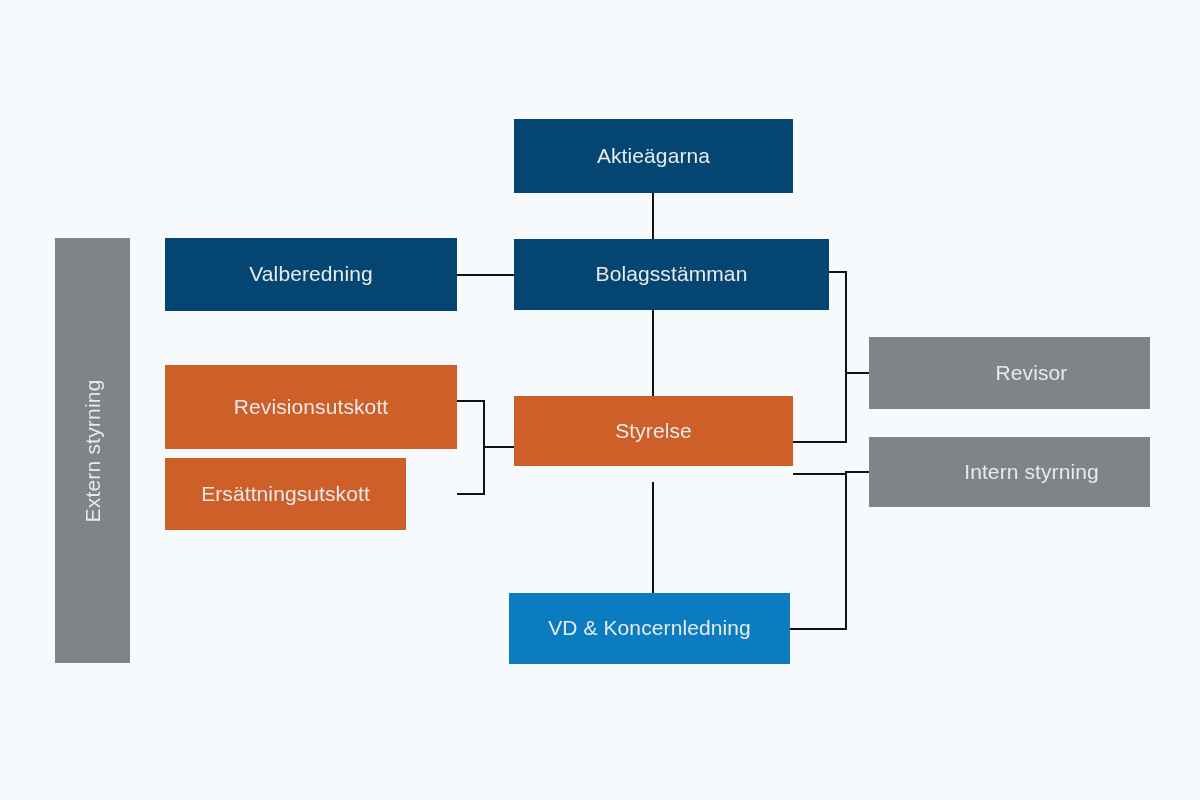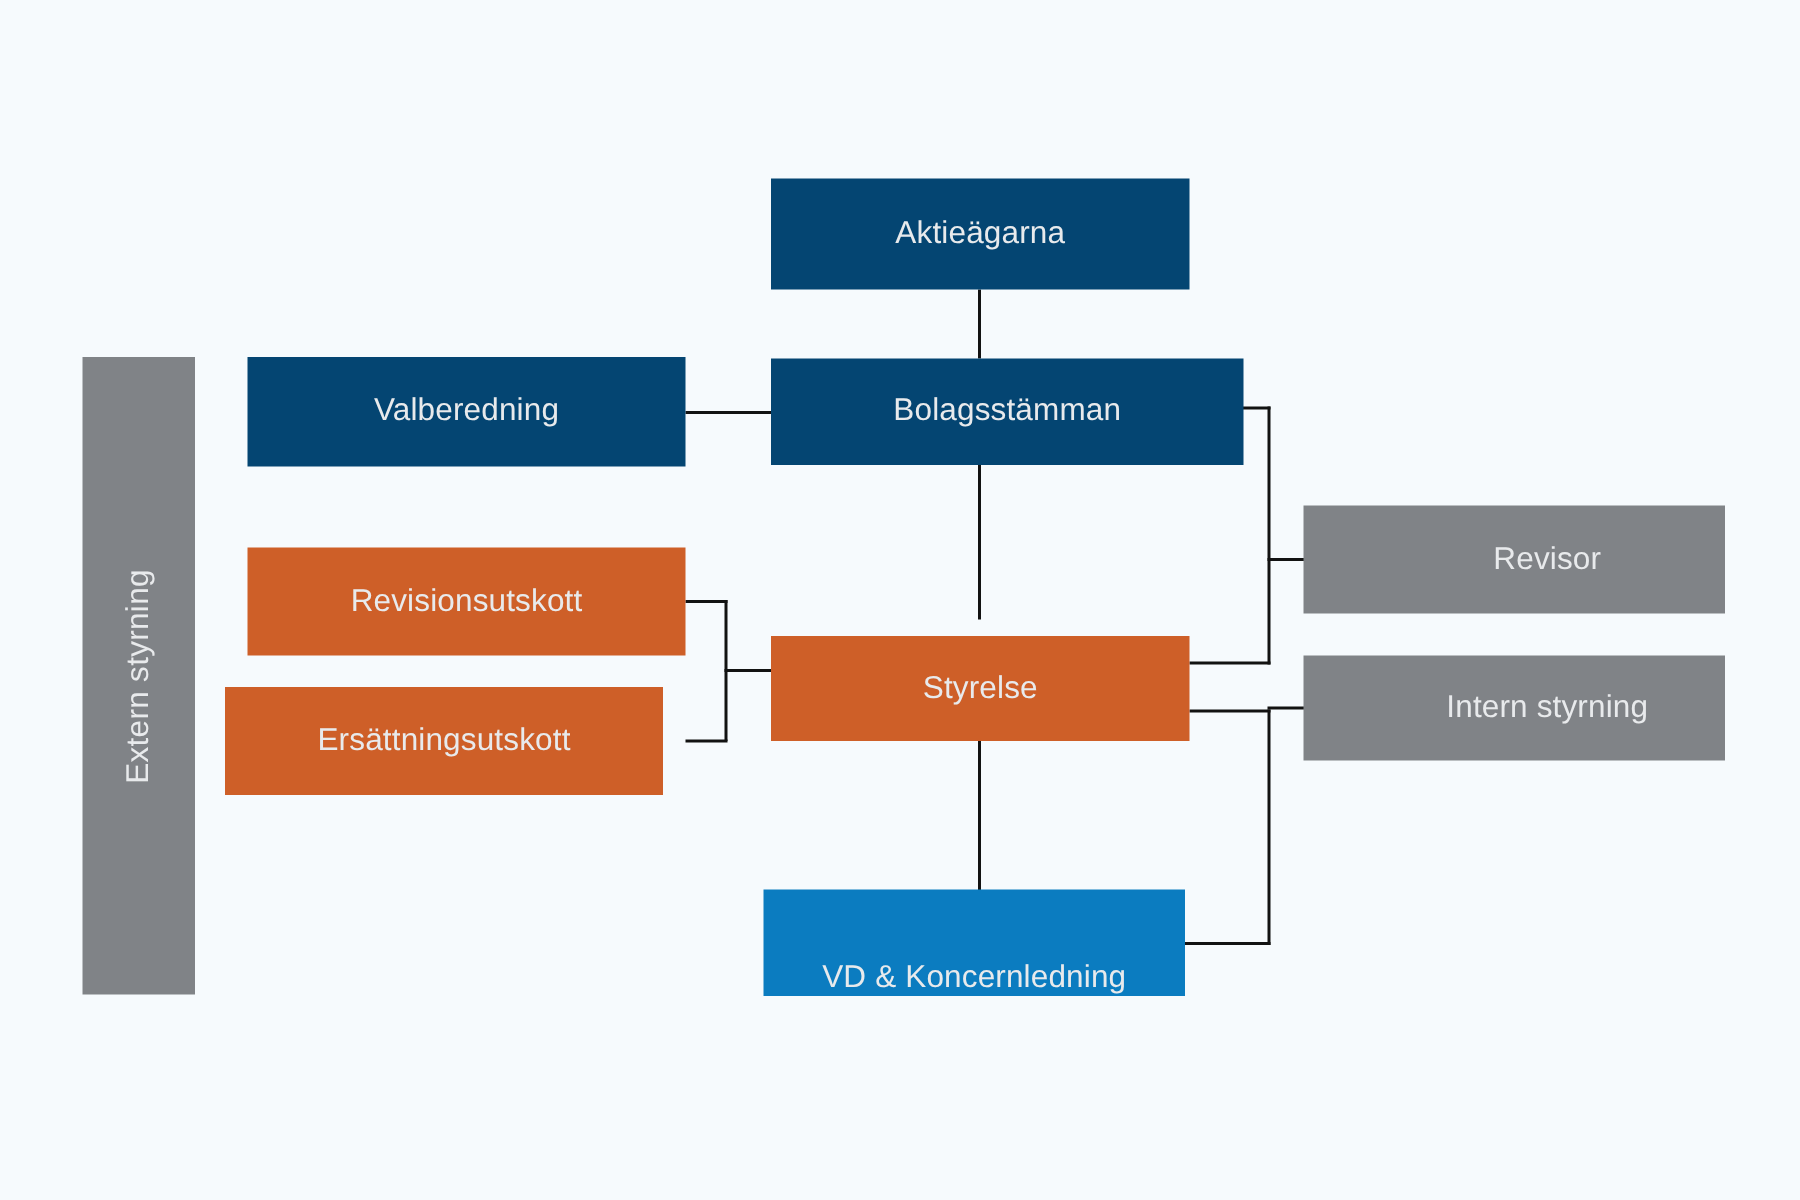--- a/index.html
+++ b/index.html
@@ -100,37 +100,37 @@
   </div>
 
   <div class="node navy" style="left:165px; top:238px; width:292px; height:73px;">
     <span>Valberedning</span>
   </div>
 
   <div class="node navy" style="left:514px; top:239px; width:315px; height:71px;">
     <span>Bolagsstämman</span>
   </div>
 
-  <div class="node orange" style="left:165px; top:365px; width:292px; height:72px;">
+  <div class="node orange" style="left:165px; top:365px; width:292px; height:84px;">
     <span>Revisionsutskott</span>
   </div>
 
-  <div class="node orange" style="left:150px; top:458px; width:292px; height:72px;">
+  <div class="node orange" style="left:165px; top:458px; width:241px; height:72px;">
     <span>Ersättningsutskott</span>
   </div>
 
-  <div class="node orange" style="left:514px; top:424px; width:279px; height:70px;">
+  <div class="node orange" style="left:514px; top:396px; width:279px; height:70px;">
     <span>Styrelse</span>
   </div>
 
   <div class="node gray" style="left:869px; top:337px; width:281px; height:72px;">
     <span>Revisor</span>
   </div>
 
   <div class="node gray" style="left:869px; top:437px; width:281px; height:70px;">
     <span>Intern styrning</span>
   </div>
 
-  <div class="node blue" style="left:509px; top:593px; width:281px; height:71px;align-items:flex-end;">
+  <div class="node blue" style="left:509px; top:593px; width:281px; height:71px;">
     <span>VD &amp; Koncernledning</span>
   </div>
 
 </div>
 
 </body></html>

